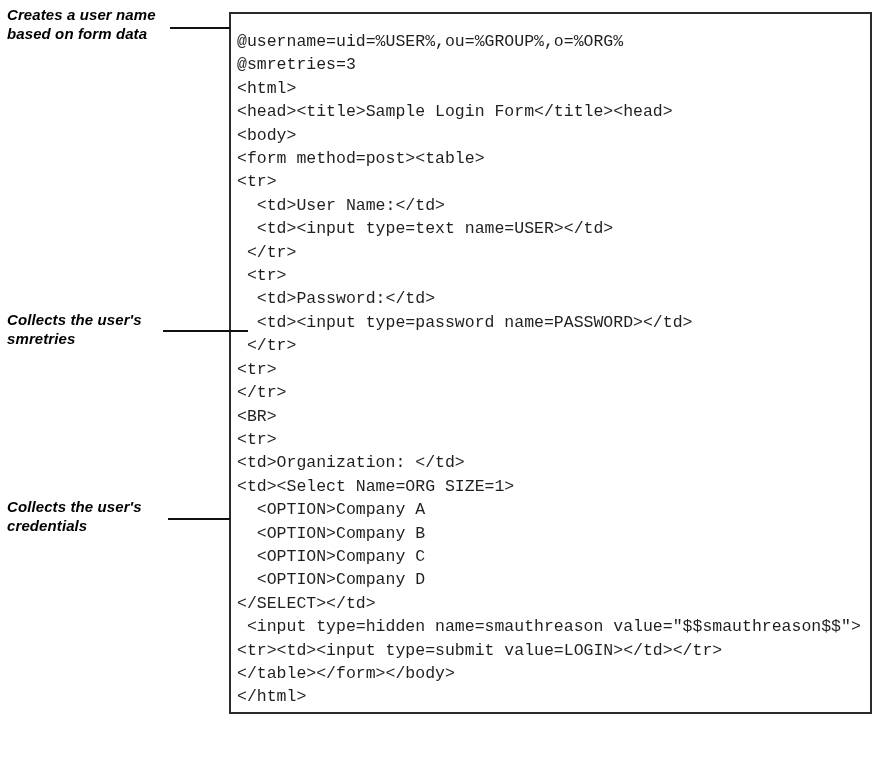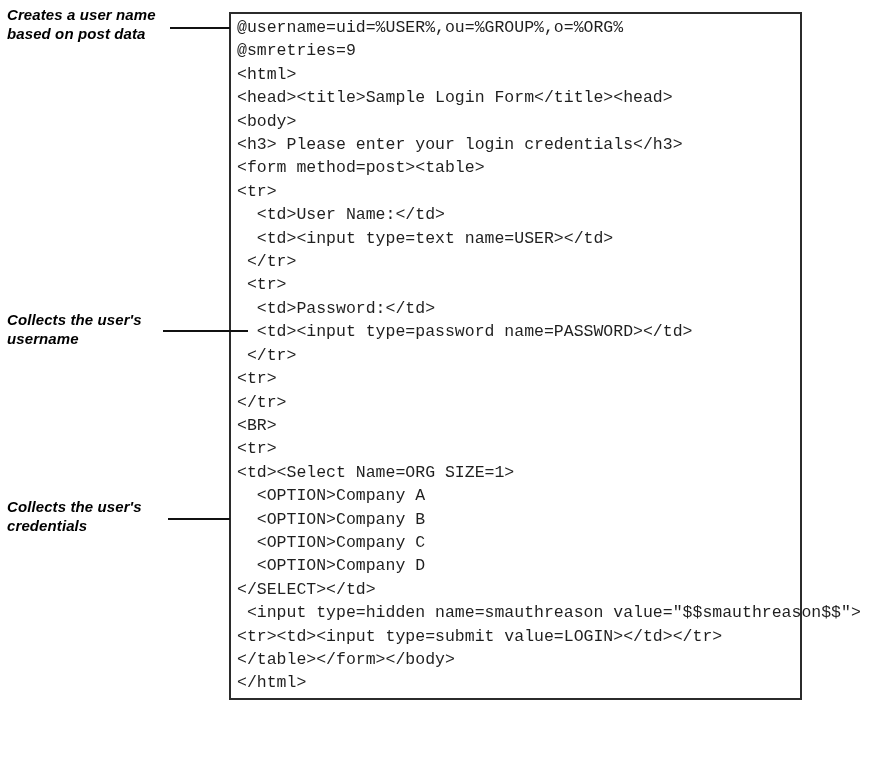--- a/index.html
+++ b/index.html
@@ -1,68 +1,68 @@
 <!DOCTYPE html>
 <html><head>
 <meta charset="utf-8">
 <style>
   html,body{margin:0;padding:0;background:#ffffff;}
   .canvas{position:relative;width:876px;height:781px;background:#ffffff;
           font-family:"Liberation Sans",sans-serif;overflow:hidden;}
   .callout{position:absolute;font-weight:bold;font-size:15px;line-height:19px;
            color:#000000;white-space:nowrap;letter-spacing:0.1px;font-style:italic;}
   .connector{position:absolute;height:2px;background:#111111;z-index:3;}
-  .code-box{position:absolute;left:229px;top:12px;width:573px;box-sizing:border-box;
-            border:2px solid #2b2b2b;background:#ffffff;padding:2px 4px 3px 6px;z-index:1;}
+  .code-box{position:absolute;left:229px;top:12px;width:643px;box-sizing:border-box;
+            border:2px solid #2b2b2b;background:#ffffff;padding:16px 4px 3px 6px;z-index:1;}
   .code-line{font-family:"Liberation Mono","DejaVu Sans Mono",monospace;
              font-size:16.5px;line-height:23.4px;white-space:pre;color:#1f1f1f;}
 </style>
 </head>
 <body>
 
 <div class="canvas">
 
   <div class="callout" style="left:7px;top:5px">
     <div>Creates a user name</div>
-    <div>based on post data</div>
+    <div>based on form data</div>
   </div>
   <div class="connector" style="left:170px;top:27px;width:60px"></div>
 
   <div class="callout" style="left:7px;top:310px">
     <div>Collects the user's</div>
-    <div>username</div>
+    <div>smretries</div>
   </div>
   <div class="connector" style="left:163px;top:330px;width:85px"></div>
 
   <div class="callout" style="left:7px;top:497px">
     <div>Collects the user's</div>
     <div>credentials</div>
   </div>
   <div class="connector" style="left:168px;top:518px;width:62px"></div>
 
   <div class="code-box">
     <div class="code-line">@username=uid=%USER%,ou=%GROUP%,o=%ORG%</div>
-    <div class="code-line">@smretries=9</div>
+    <div class="code-line">@smretries=3</div>
     <div class="code-line">&lt;html&gt;</div>
     <div class="code-line">&lt;head&gt;&lt;title&gt;Sample Login Form&lt;/title&gt;&lt;head&gt;</div>
     <div class="code-line">&lt;body&gt;</div>
-    <div class="code-line">&lt;h3&gt; Please enter your login credentials&lt;/h3&gt;</div>
     <div class="code-line">&lt;form method=post&gt;&lt;table&gt;</div>
     <div class="code-line">&lt;tr&gt;</div>
     <div class="code-line">  &lt;td&gt;User Name:&lt;/td&gt;</div>
     <div class="code-line">  &lt;td&gt;&lt;input type=text name=USER&gt;&lt;/td&gt;</div>
     <div class="code-line"> &lt;/tr&gt;</div>
     <div class="code-line"> &lt;tr&gt;</div>
     <div class="code-line">  &lt;td&gt;Password:&lt;/td&gt;</div>
     <div class="code-line">  &lt;td&gt;&lt;input type=password name=PASSWORD&gt;&lt;/td&gt;</div>
     <div class="code-line"> &lt;/tr&gt;</div>
     <div class="code-line">&lt;tr&gt;</div>
     <div class="code-line">&lt;/tr&gt;</div>
     <div class="code-line">&lt;BR&gt;</div>
     <div class="code-line">&lt;tr&gt;</div>
+    <div class="code-line">&lt;td&gt;Organization: &lt;/td&gt;</div>
     <div class="code-line">&lt;td&gt;&lt;Select Name=ORG SIZE=1&gt;</div>
     <div class="code-line">  &lt;OPTION&gt;Company A</div>
     <div class="code-line">  &lt;OPTION&gt;Company B</div>
     <div class="code-line">  &lt;OPTION&gt;Company C</div>
     <div class="code-line">  &lt;OPTION&gt;Company D</div>
     <div class="code-line">&lt;/SELECT&gt;&lt;/td&gt;</div>
     <div class="code-line"> &lt;input type=hidden name=smauthreason value="$$smauthreason$$"&gt;</div>
     <div class="code-line">&lt;tr&gt;&lt;td&gt;&lt;input type=submit value=LOGIN&gt;&lt;/td&gt;&lt;/tr&gt;</div>
     <div class="code-line">&lt;/table&gt;&lt;/form&gt;&lt;/body&gt;</div>
     <div class="code-line">&lt;/html&gt;</div>

